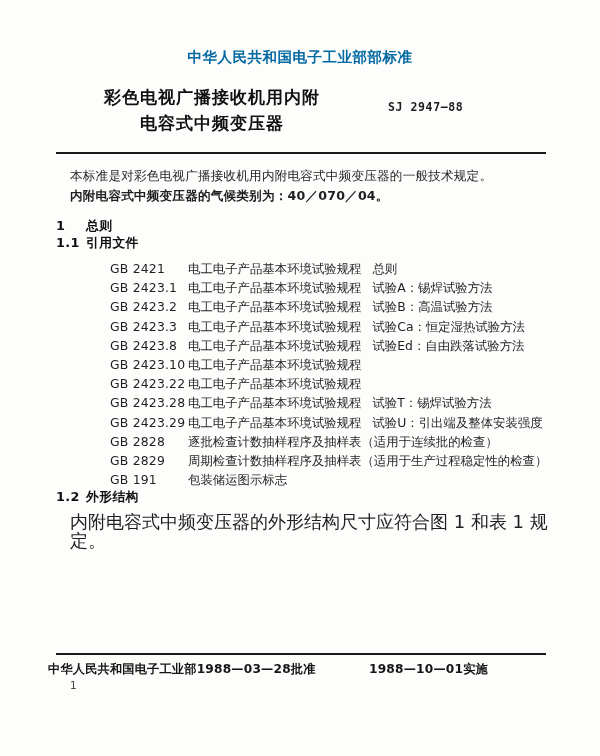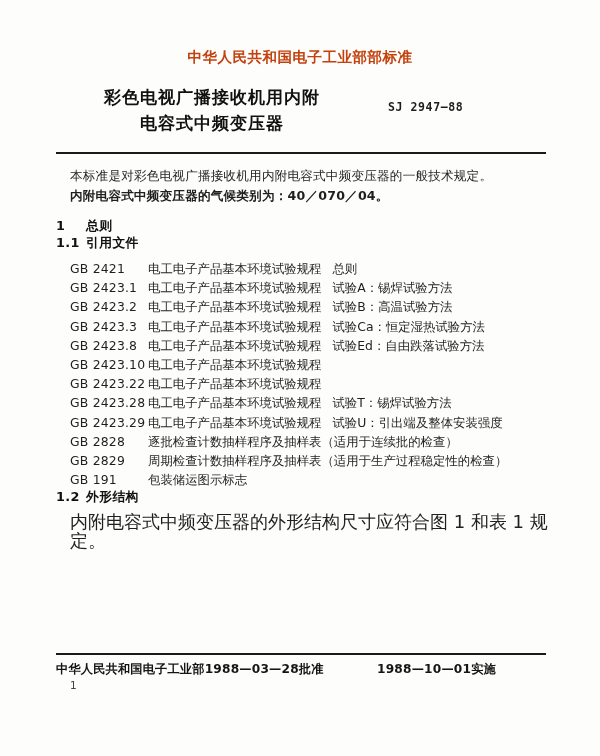--- a/index.html
+++ b/index.html
@@ -24,21 +24,21 @@
 
   
   .ministry-line {
     position: absolute;
     left: 0; right: 0;
     top: 48px;
     text-align: center;
     font-size: 14.5px;
     font-weight: bold;
     letter-spacing: 0.5px;
-    color: #c2410c;
+    color: #0369a1;
   }
 
   .title-block {
     position: absolute;
     left: 62px;
     top: 84px;
     width: 300px;
     text-align: center;
   }
   .title-line {
@@ -107,20 +107,21 @@
     margin-top: 7px;
     margin-left: 14px;
   }
   .ref-item {
     display: flex;
     align-items: baseline;
     font-size: 12.4px;
     line-height: 19.2px;
     color: #1f1f1f;
     white-space: nowrap;
+    margin-left: 40px;
   }
   .ref-code {
     display: inline-block;
     width: 78px;
     flex: 0 0 78px;
     font-family: "DejaVu Sans", "Liberation Sans", sans-serif;
     letter-spacing: 0.2px;
   }
   .ref-title {
     flex: 0 0 auto;
@@ -134,21 +135,21 @@
     margin-top: 6px;
     margin-left: 14px;
     font-size: 18px;
     line-height: 19px;
     color: #1f1f1f;
   }
 
   
   .footer-row {
     position: absolute;
-    left: 56px;
+    left: 48px;
     top: 661px;
     width: 490px;
     display: flex;
     justify-content: space-between;
     align-items: baseline;
   }
   .footer-approve, .footer-effective {
     font-size: 12.2px;
     font-weight: bold;
     color: #151515;

